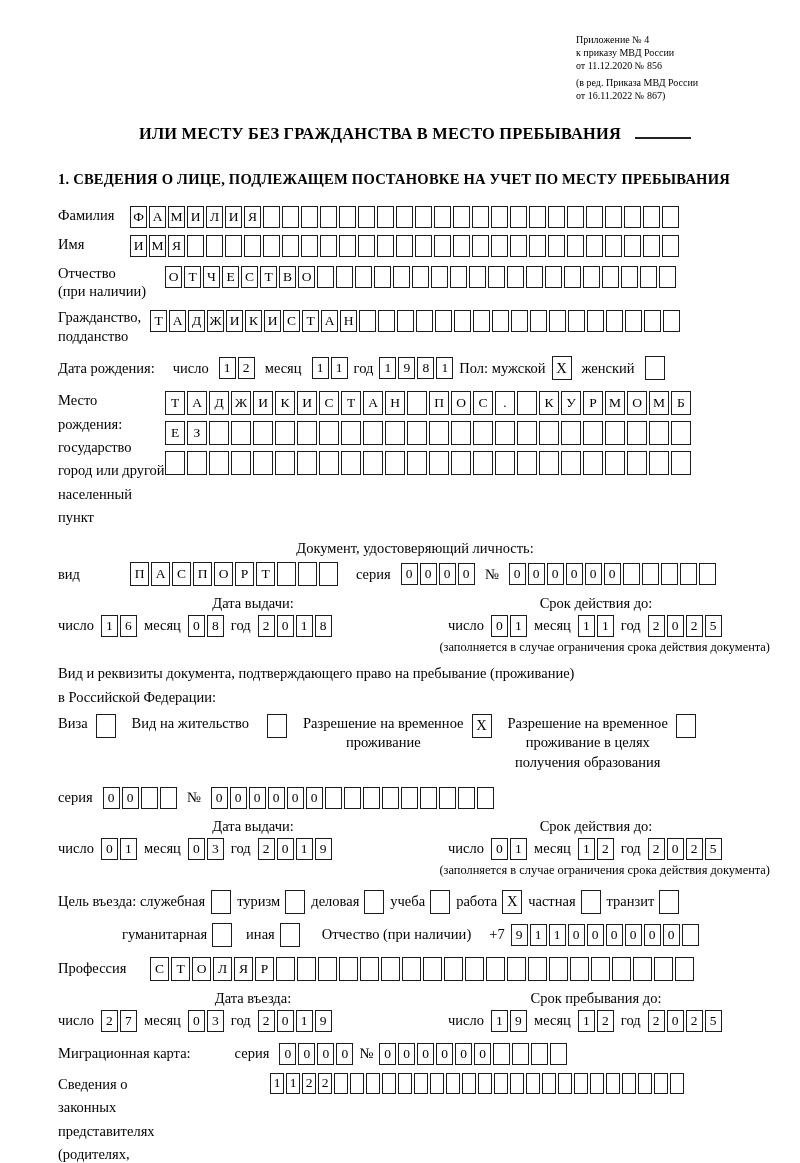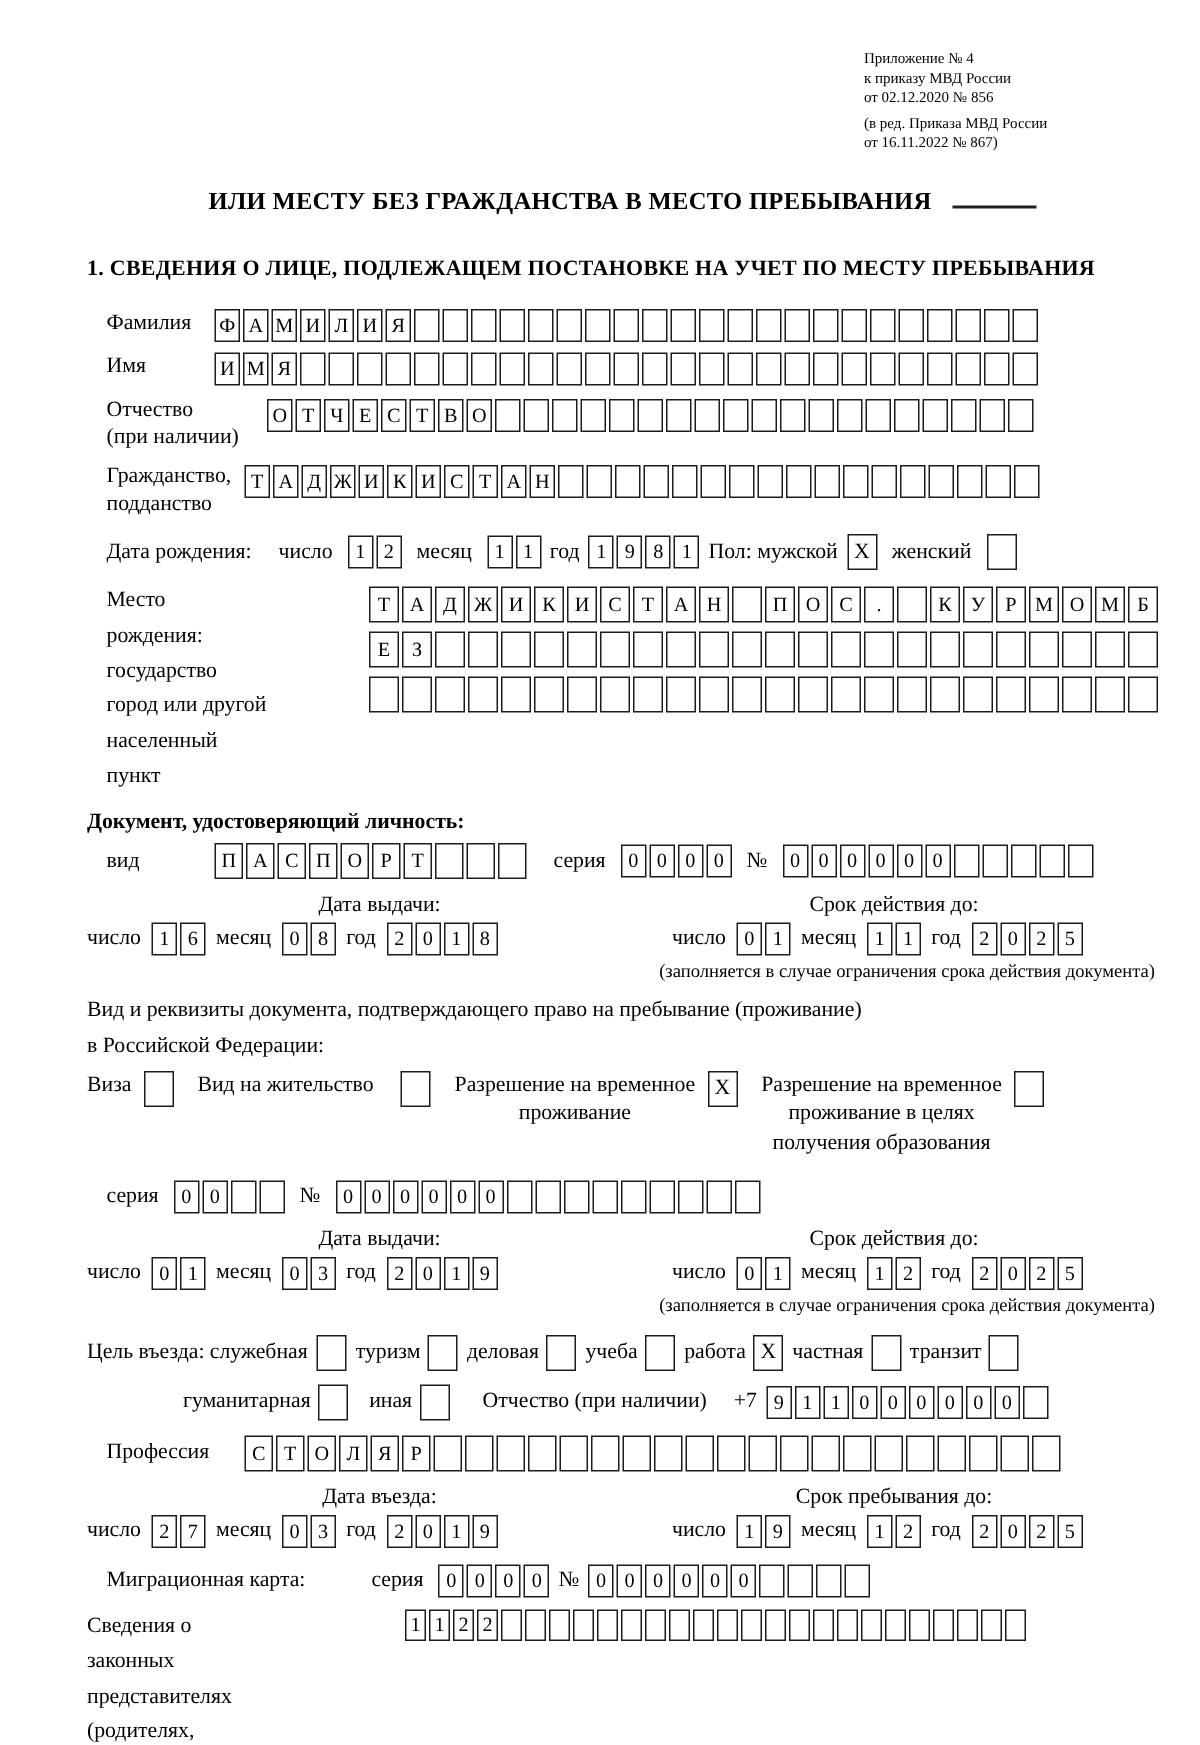--- a/index.html
+++ b/index.html
@@ -11,38 +11,38 @@
   .appendix .gap { margin-top:5px; }
   .forma { text-align:right; padding-right:8px; font-weight:bold; font-size:15.5px; margin-top:22px; letter-spacing:.4px; }
 
   .title { text-align:center; font-weight:bold; font-size:16.4px; line-height:1.32; margin-top:20px; letter-spacing:.2px; }
   .blankline { display:inline-block; width:56px; border-bottom:2.2px solid #222; height:13px; margin-left:14px; }
 
   .sec-title { font-weight:bold; font-size:14.6px; margin-top:26px; letter-spacing:.2px; }
 
   .row { display:flex; align-items:flex-start; margin-top:7px; font-size:14.5px; }
   .row.center { align-items:center; }
-  .lbl { flex:0 0 auto; line-height:1.3;margin-left:13px; }
+  .lbl { flex:0 0 auto; line-height:1.3; }
   .pre { white-space:pre-line; }
 
   .cells { display:flex; gap:2px; flex:0 0 auto; }
   .cell { flex:0 0 auto; width:17px; height:22px; border:1.7px solid #1c1c1c;
           display:flex; align-items:center; justify-content:center;
           font-size:13.5px; font-family:"Liberation Serif", serif; }
   .cells.md .cell { width:20px; height:24px; }
   .cells.pf .cell { width:19px; height:24px; }
   .cells.xs .cell { width:14px; height:21px; }
   .cells.cb .cell { width:20px; height:24px; font-size:14.5px; }
 
   .w72 { width:72px; } .w92 { width:92px; } .w107 { width:107px; }
   .mt2 { margin-top:2px; }
 
   .stack { display:flex; flex-direction:column; gap:6px; }
 
-  .dochead { font-weight:bold; font-size:14.5px; margin-top:10px; }
+  .dochead { text-align:center; font-weight:normal; font-size:14.5px; margin-top:10px; }
 
   .datehead { display:flex; font-size:14.5px; margin-top:9px; }
   .dh-left { width:390px; text-align:center; }
   .dh-right { flex:1; text-align:center; padding-right:28px; }
   .daterow { display:flex; margin-top:3px; font-size:14.5px; align-items:center; }
   .datehalf { display:flex; align-items:center; gap:7px; }
   .datehalf.left { width:390px; }
   .datenote { text-align:right; font-size:12.4px; margin-top:3px; padding-right:2px; }
 
   .cbrow { display:flex; align-items:flex-start; gap:16px; margin-top:8px; font-size:14.5px; }
@@ -61,21 +61,21 @@
   .gap18 { margin-left:18px; } .gap10 { margin-left:10px; } .gap6 { margin-left:6px; }
 </style>
 </head>
 <body>
 
 <div class="page">
 
   <div class="appendix">
     <div>Приложение № 4</div>
     <div>к приказу МВД России</div>
-    <div>от 02.12.2020 № 856</div>
+    <div>от 11.12.2020 № 856</div>
     <div class="gap">(в ред. Приказа МВД России</div>
     <div>от 16.11.2022 № 867)</div>
   </div>
 
 
   <div class="title">
     <div><span>ИЛИ МЕСТУ БЕЗ ГРАЖДАНСТВА В МЕСТО ПРЕБЫВАНИЯ</span><span class="blankline"></span></div>
   </div>
 
   <div class="sec-title">1. СВЕДЕНИЯ О ЛИЦЕ, ПОДЛЕЖАЩЕМ ПОСТАНОВКЕ НА УЧЕТ ПО МЕСТУ ПРЕБЫВАНИЯ</div>
@@ -241,21 +241,21 @@
     <span class="lbl gap6">Пол: мужской</span>
     <span class="cells cb gap6">
         <span class="cell">X</span>
       </span>
     <span class="lbl gap10">женский</span>
     <span class="cells cb gap10">
         <span class="cell"></span>
       </span>
   </div>
 
-  <div class="row" style="margin-top:9px;justify-content:space-between;">
+  <div class="row" style="margin-top:9px;">
     <span class="lbl w107 pre" style="line-height:1.62;">Место рождения:
 государство
 город или другой
 населенный пункт</span>
     <div class="stack mt2">
       <span class="cells md">
           <span class="cell">Т</span>
           <span class="cell">А</span>
           <span class="cell">Д</span>
           <span class="cell">Ж</span>

